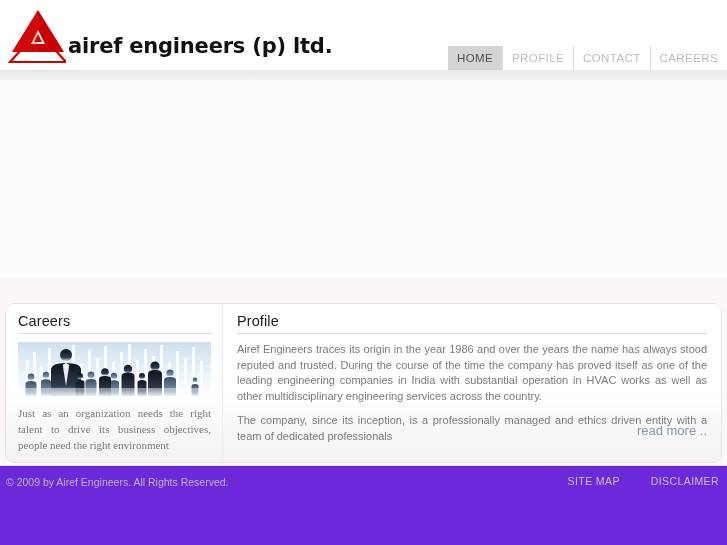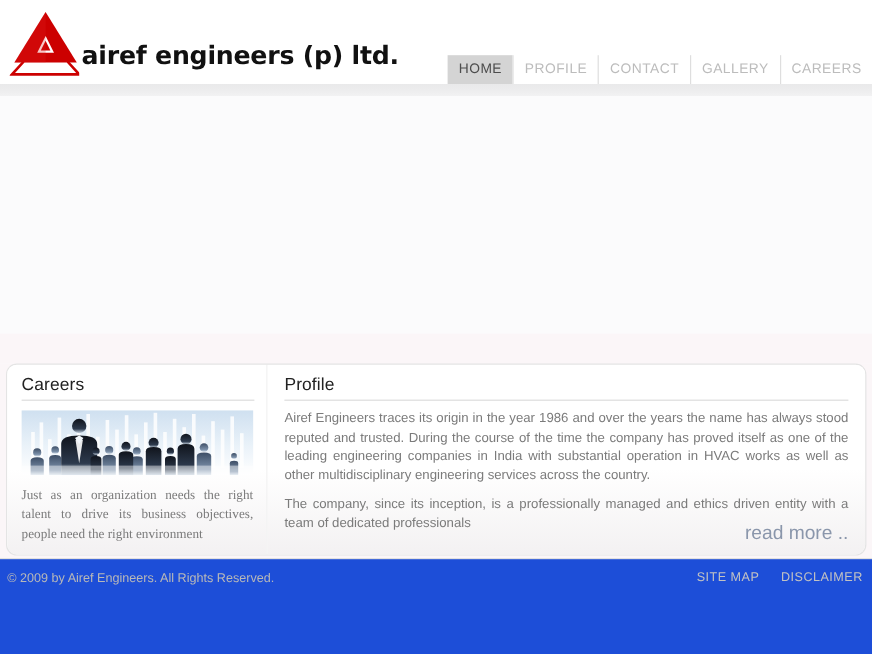--- a/index.html
+++ b/index.html
@@ -200,56 +200,56 @@
     font-size: 11px;
     line-height: 15.5px;
     color: #7b7b7b;
     text-align: justify;
     margin: 0 0 9px 0;
   }
 
   .read-more {
     position: absolute;
     right: 14px;
-    bottom: 8px;
-    font-size: 16px;
+    bottom: 24px;
+    font-size: 13px;
     color: #8a96ab;
     text-decoration: none;
     cursor: pointer;
     margin-top: 12px;
   }
 
   
   .footer {
     position: absolute;
     left: 0;
     top: 465px;
     width: 727px;
     height: 80px;
-    background: #1d4ed8;
+    background: #6d28d9;
     border-top: 1px solid #e0e0e0;
   }
   .footer-inner {
     position: relative;
     width: 727px;
     height: 80px;
     padding: 9px 6px 0 6px;
     box-sizing: border-box;
   }
   .footer-left {
     font-size: 10.5px;
     line-height: 15px;
     color: #b8b8b8;
   }
   .footer-right {
     position: absolute;
     right: 8px;
     top: 9px;
     display: flex;
-    gap: 18px;
+    gap: 31px;
   }
   .footer-link {
     font-size: 10.5px;
     color: #c2c2c2;
     letter-spacing: 0.4px;
     text-decoration: none;
     cursor: pointer;
   }
 </style>
 </head>
@@ -269,21 +269,20 @@
           <polygon points="30,2 30,44 4,44" fill="#e02020" opacity="0.25"></polygon>
         </svg>
       </span>
       <span class="brand-name">airef engineers (p) ltd.</span>
     </div>
 
     <nav class="nav">
       <div class="nav-item active">HOME</div>
       <div class="nav-item">PROFILE</div>
       <div class="nav-item">CONTACT</div>
-      <div class="nav-item">GALLERY</div>
       <div class="nav-item">CAREERS</div>
     </nav>
 
   </div>
 
   <div class="header-strip"></div>
 
   <div class="banner"></div>
 
   <div class="pink-band"></div>

